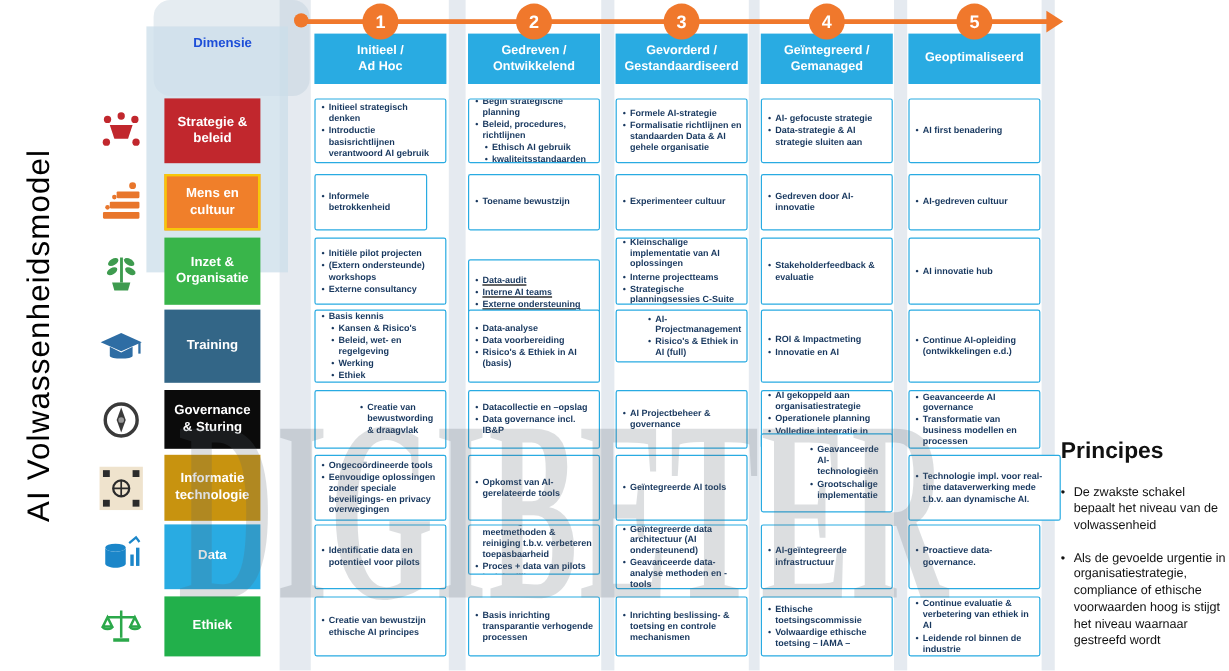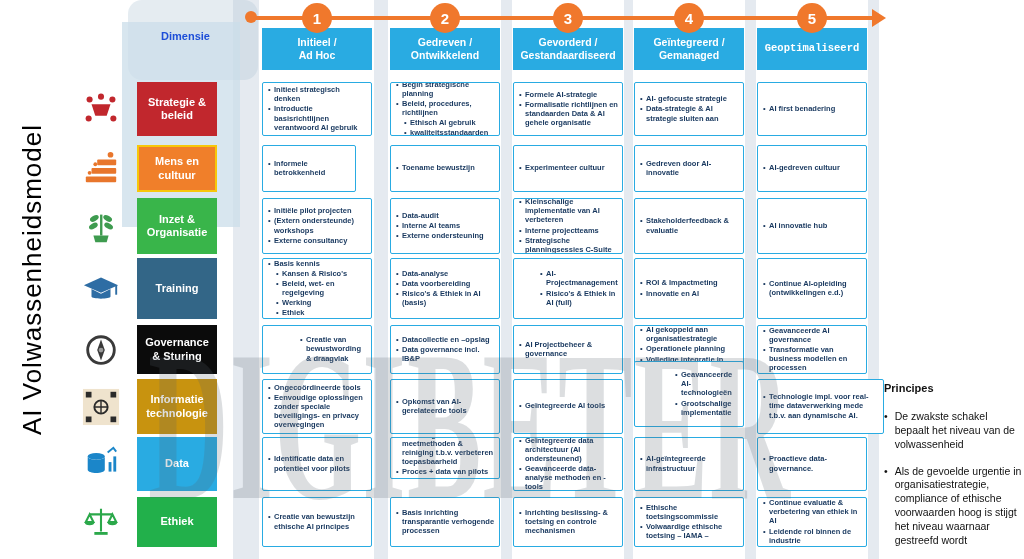--- a/index.html
+++ b/index.html
@@ -48,21 +48,21 @@
   .cell{position:absolute;background:#fff;border:1.6px solid #29ABE2;border-radius:2px;
         box-sizing:border-box;padding:3px 4px;display:flex;align-items:center;
         overflow:hidden;z-index:2;}
   .cell ul{margin:0;padding:0;list-style:none;width:100%;}
   .cell li{position:relative;padding-left:7px;font-size:7.5px;font-weight:700;color:#17375E;
         line-height:1.22;margin-bottom:1px;}
   .cell li::before{content:"\2022";position:absolute;left:1px;top:0;}
   .cell li.sub{margin-left:8px;}
 
   .principles{position:absolute;left:884px;top:366px;width:138px;z-index:3;color:#111;}
-  .principles h3{margin:16px 0 16px 0;font-size:11px;font-weight:700;}
+  .principles h3{margin:0 0 16px 0;font-size:19px;font-weight:700;}
   .p-item{display:flex;gap:7px;font-size:10.5px;line-height:1.32;margin-bottom:13px;}
   .p-dot{flex:0 0 auto;}
 
   .watermark{position:absolute;left:148px;top:318px;z-index:4;pointer-events:none;
         font-family:"Liberation Serif",serif;font-weight:700;font-size:215px;line-height:1;
         color:#55606b;opacity:.20;transform:scaleX(0.52);transform-origin:left center;
         letter-spacing:2px;white-space:nowrap;}
 </style>
 </head>
 <body>
@@ -95,21 +95,21 @@
       <div class="stage-circle" style="left: 430px;">2</div>
       <div class="stage-box" style="left: 390px; width: 110px;">Gedreven /
 Ontwikkelend</div>
       <div class="stage-circle" style="left: 553px;">3</div>
       <div class="stage-box" style="left: 513px; width: 110px;">Gevorderd /
 Gestandaardiseerd</div>
       <div class="stage-circle" style="left: 674px;">4</div>
       <div class="stage-box" style="left: 634px; width: 110px;">Geïntegreerd /
 Gemanaged</div>
       <div class="stage-circle" style="left: 797px;">5</div>
-      <div class="stage-box" style="left: 757px; width: 110px; font-family: Liberation Mono, monospace;">Geoptimaliseerd</div>
+      <div class="stage-box" style="left: 757px; width: 110px;">Geoptimaliseerd</div>
     </div>
   <div id="grid">
       <div class="icon-wrap" style="top: 82px; height: 54px; left: 80px;">
         <svg viewBox="0 0 40 40">
           <g fill="#C1272D">
             <path d="M10 15h20l-4 12H14z"></path>
             <circle cx="8" cy="10" r="3.2"></circle>
             <circle cx="20" cy="7" r="3.2"></circle>
             <circle cx="32" cy="10" r="3.2"></circle>
             <circle cx="7" cy="30" r="3.2"></circle>
@@ -200,30 +200,30 @@
         </svg>
       </div>
       <div class="dim-box" style="top: 198px; height: 56px; background: rgb(57, 181, 74);">Inzet &amp; Organisatie</div>
       <div class="cell" style="left: 262px; top: 198px; width: 110px; height: 56px;">
         <ul>
           <li>Initiële pilot projecten</li>
           <li>(Extern ondersteunde) workshops</li>
           <li>Externe consultancy</li>
         </ul>
       </div>
-      <div class="cell" style="left: 390px; top: 198px; width: 110px; height: 56px;">
+      <div class="cell" style="left: 390px; top: 216px; width: 110px; height: 56px; text-decoration: underline;">
         <ul>
           <li>Data-audit</li>
           <li>Interne AI teams</li>
           <li>Externe ondersteuning</li>
         </ul>
       </div>
       <div class="cell" style="left: 513px; top: 198px; width: 110px; height: 56px;">
         <ul>
-          <li>Kleinschalige implementatie van AI verbeteren</li>
+          <li>Kleinschalige implementatie van AI oplossingen</li>
           <li>Interne projectteams</li>
           <li>Strategische planningsessies C-Suite</li>
         </ul>
       </div>
       <div class="cell" style="left: 634px; top: 198px; width: 110px; height: 56px;">
         <ul>
           <li>Stakeholderfeedback &amp; evaluatie</li>
         </ul>
       </div>
       <div class="cell" style="left: 757px; top: 198px; width: 110px; height: 56px;">
@@ -250,21 +250,21 @@
           <li class="sub">Ethiek</li>
         </ul>
       </div>
       <div class="cell" style="left: 390px; top: 258px; width: 110px; height: 61px;">
         <ul>
           <li>Data-analyse</li>
           <li>Data voorbereiding</li>
           <li>Risico's &amp; Ethiek in AI (basis)</li>
         </ul>
       </div>
-      <div class="cell" style="left: 513px; top: 258px; width: 110px; height: 61px; padding-left: 25px;">
+      <div class="cell" style="left: 513px; top: 258px; width: 110px; height: 44px; padding-left: 25px;">
         <ul>
           <li>AI-Projectmanagement</li>
           <li>Risico's &amp; Ethiek in AI (full)</li>
         </ul>
       </div>
       <div class="cell" style="left: 634px; top: 258px; width: 110px; height: 61px;">
         <ul>
           <li>ROI &amp; Impactmeting</li>
           <li>Innovatie en AI</li>
         </ul>

